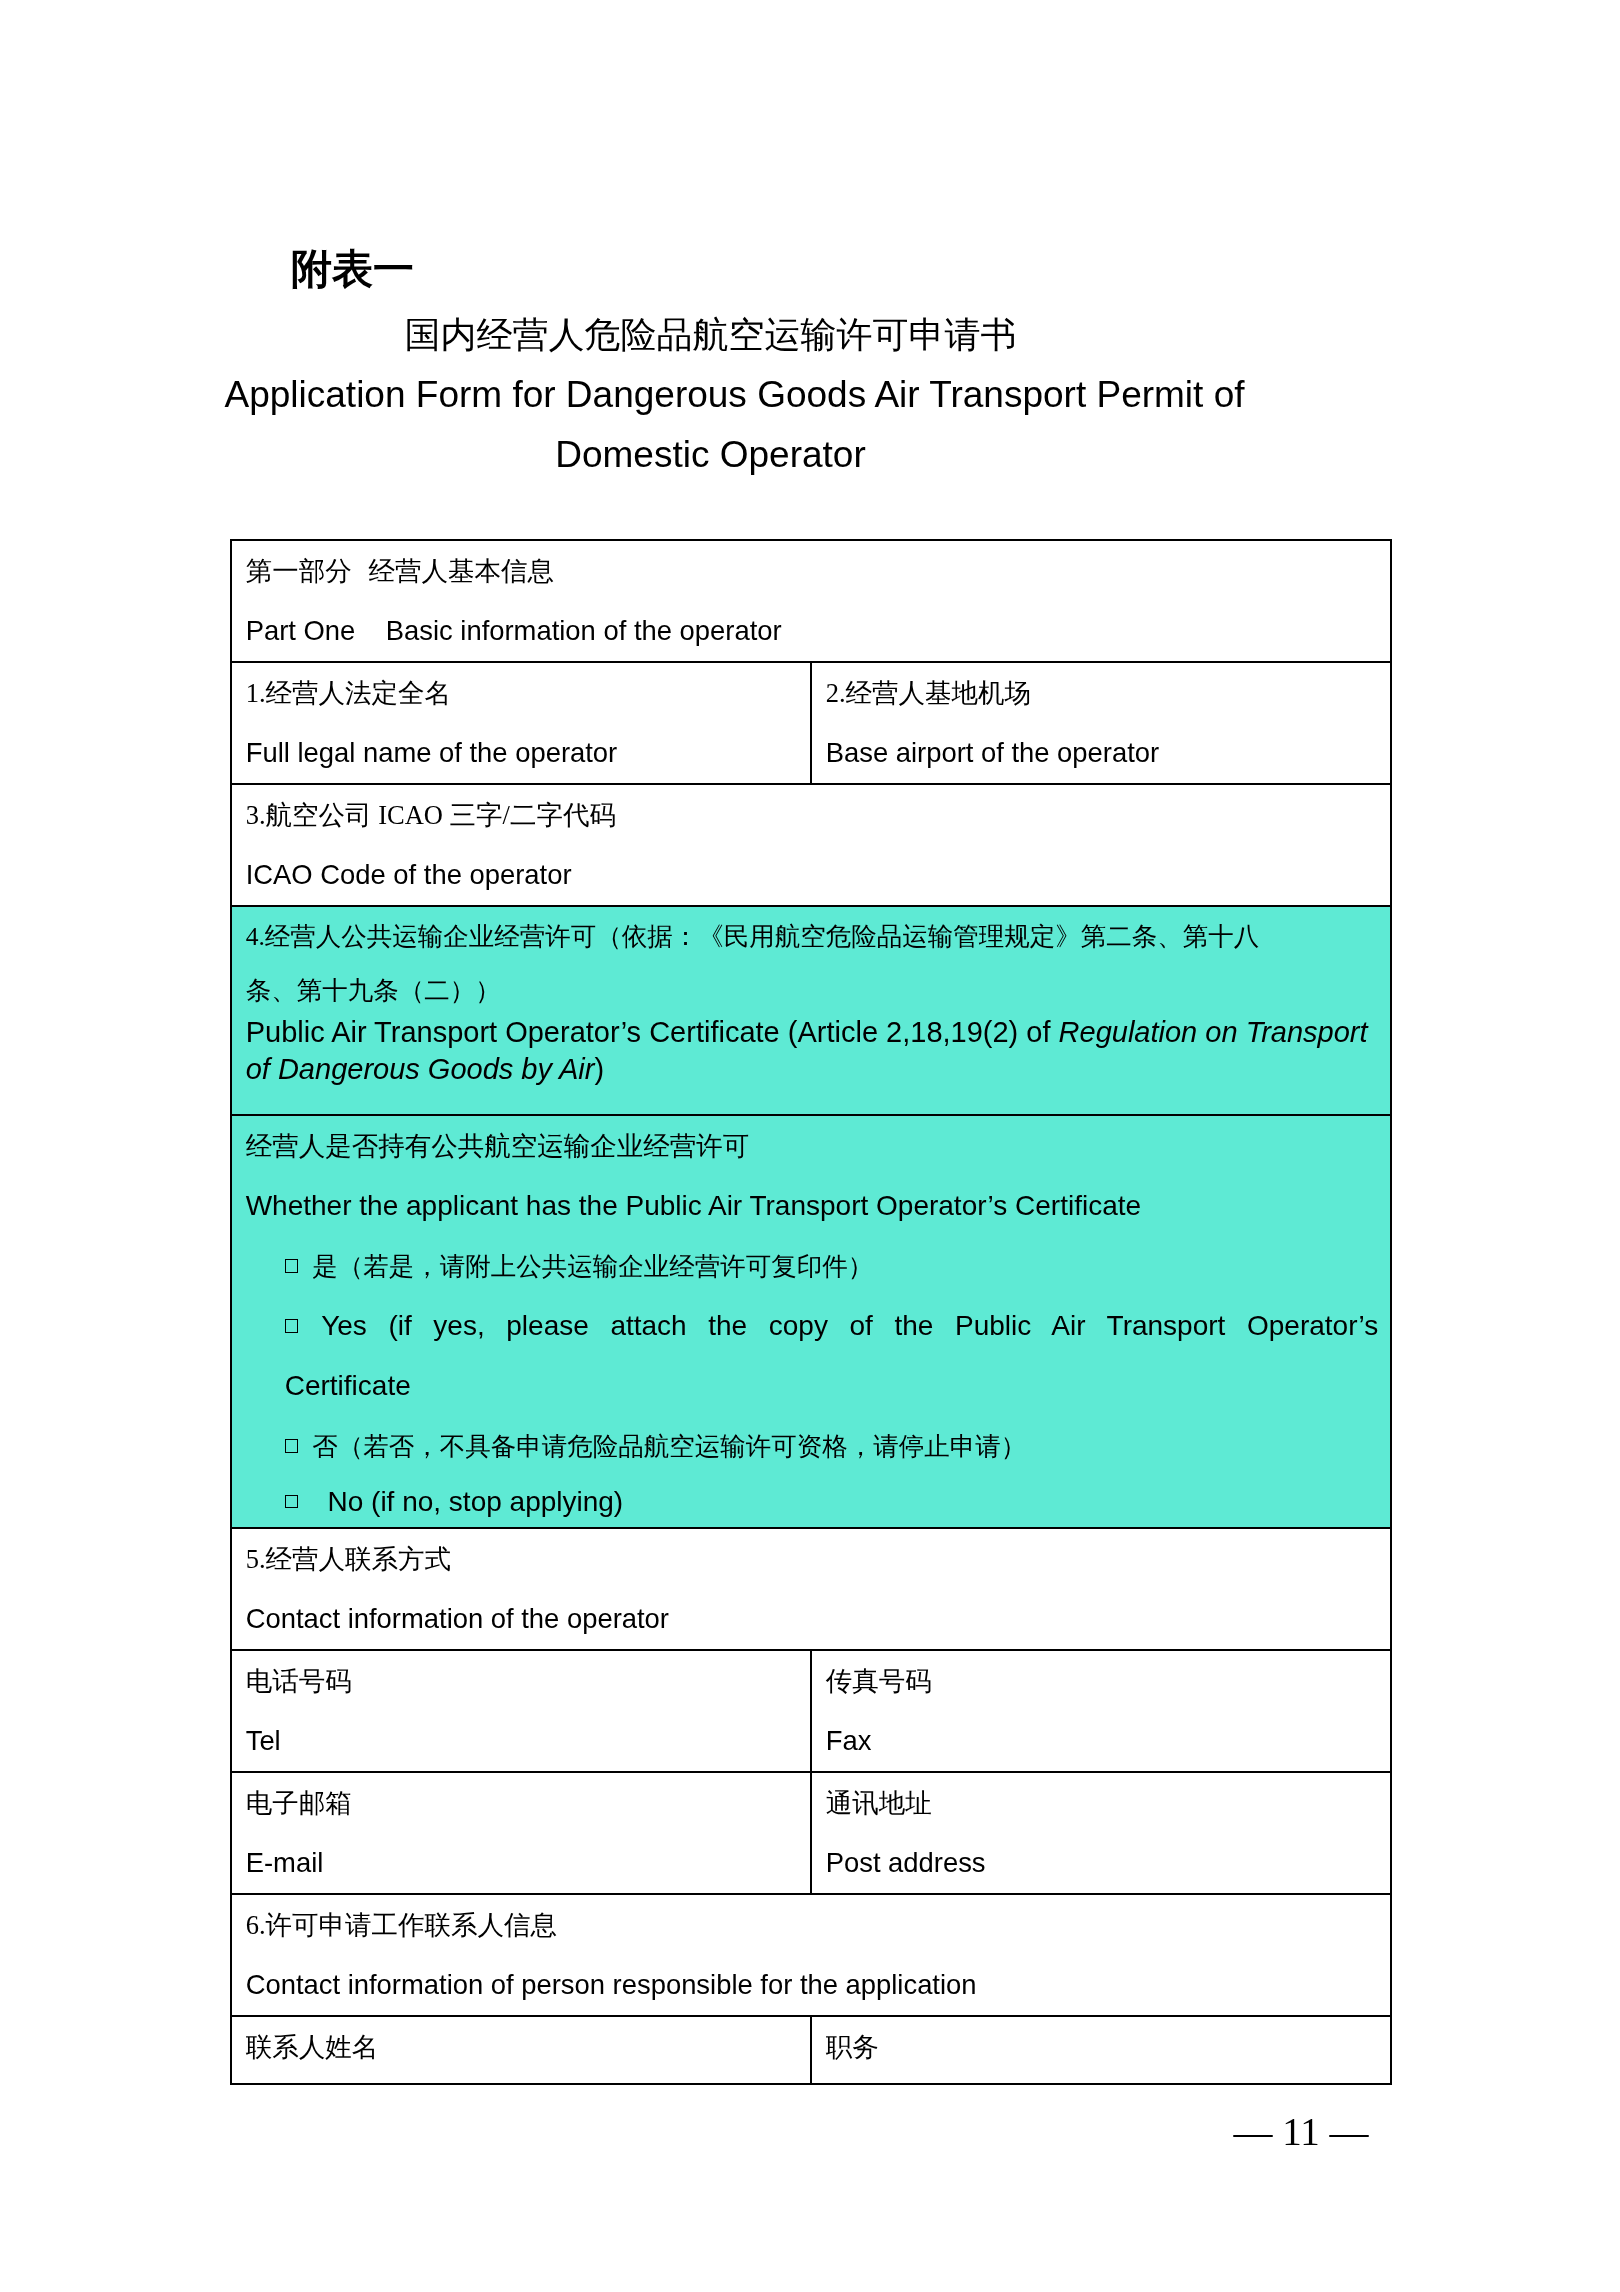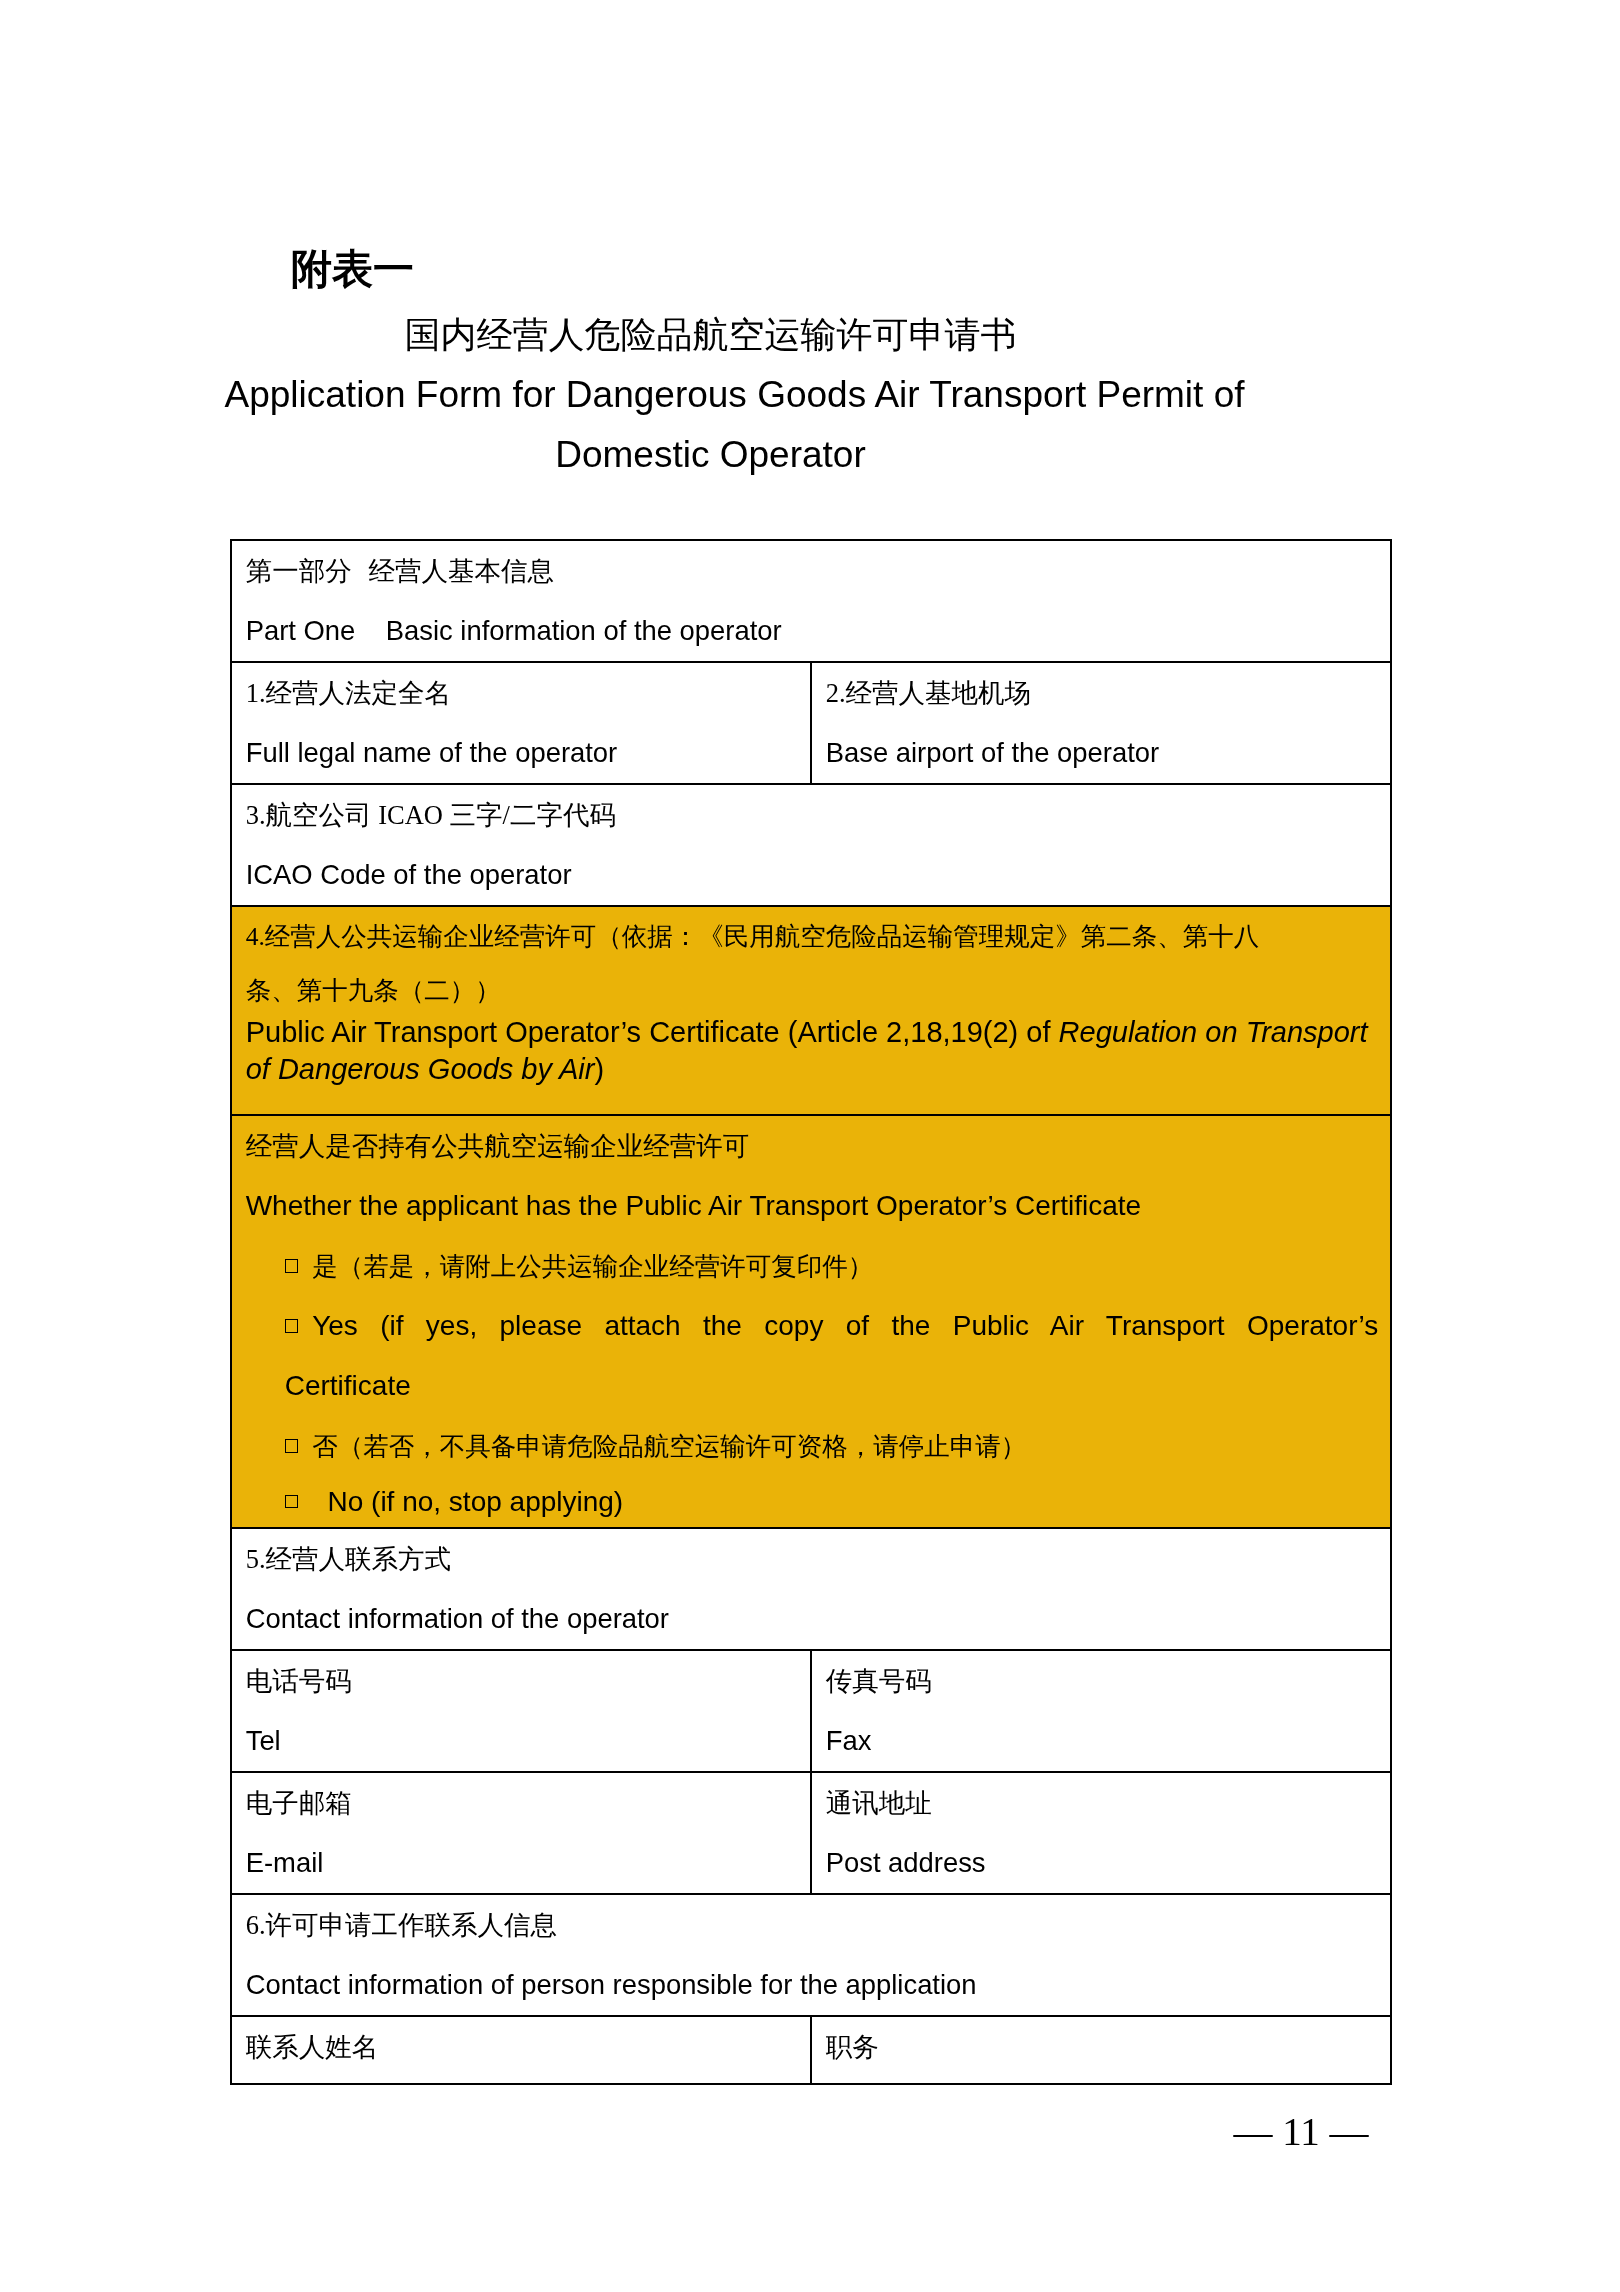--- a/index.html
+++ b/index.html
@@ -6,21 +6,21 @@
   body { width: 1620px; height: 2293px; position: relative; overflow: hidden; color: #000; }
 
   #attach-label { position: absolute; left: 247px; top: 245px; font-size: 41px; font-weight: bold; font-family: "DejaVu Sans", sans-serif; line-height: 49px; margin-left: 44px; }
   .title-line { position: absolute; left: 0; width: 1421px; text-align: center; font-family: "Liberation Sans", "DejaVu Sans", sans-serif; font-size: 37px; line-height: 45px; }
   #title-cn { top: 312px; font-family: "DejaVu Sans", sans-serif; font-size: 36px; }
   #title-en-1 { top: 372px; padding-left: 24px; }
   #title-en-2 { top: 432px; }
 
   #form-table { position: absolute; left: 230px; top: 539px; width: 1160px; border-collapse: collapse; table-layout: fixed; }
   #form-table td { border: 2px solid #000; vertical-align: top; padding: 0 11.8px 0 13.7px; box-sizing: border-box; }
-  #form-table td.gray { background: #eab308; }
+  #form-table td.gray { background: #5eead4; }
   .cell-line { font-size: 27.4px; line-height: 60px; white-space: nowrap; }
   .cell-line.cn { font-family: Liberation Serif, serif; font-size: 26.5px; }
   .cell-line.cn-sans { font-family: "DejaVu Sans", sans-serif; font-size: 26.5px; }
   .cell-line.en { font-family: "Liberation Sans", "DejaVu Sans", sans-serif; font-size: 27.4px; }
   .wrap { white-space: normal; }
   .en-tight { font-family: "Liberation Sans", "DejaVu Sans", sans-serif; font-size: 29px; line-height: 37px; padding-top: 0; }
   .row-123 { height: 121px; }
   .opt { padding-left: 39px; font-size: 27.4px; line-height: 60px; display: flex; align-items: center; }
   .opt .box { display: inline-block; width: 11.8px; height: 11.8px; border: 1.5px solid #000; margin-right: 13.7px; flex: 0 0 auto; background: transparent; }
   .opt-en { font-family: "Liberation Sans", "DejaVu Sans", sans-serif; font-size: 28px; }
@@ -84,21 +84,21 @@
   <tr style="height:394px">
     <td colspan="2" class="gray">
       <div class="cell-line cn">经营人是否持有公共航空运输企业经营许可</div>
       <div class="cell-line en" style="font-size:28px;">Whether the applicant has the Public Air Transport Operator’s Certificate</div>
       <div class="opt opt-cn">
         <span class="box"></span>
         <span>是（若是，请附上公共运输企业经营许可复印件）</span>
       </div>
       <div class="opt opt-en" style="padding-right:0;">
         <span class="box"></span>
-        <span class="justify" style="flex:1; display:block;">Yes (if yes, please attach the copy of the Public Air Transport Operator’s</span>
+        <span class="justify" style="flex:1; display:block;margin-left:9px;">Yes (if yes, please attach the copy of the Public Air Transport Operator’s</span>
       </div>
       <div class="cont">Certificate</div>
       <div class="opt opt-cn">
         <span class="box"></span>
         <span>否（若否，不具备申请危险品航空运输许可资格，请停止申请）</span>
       </div>
       <div class="opt opt-en" style="line-height:51px;">
         <span class="box" style="margin-right:29px;"></span>
         <span>No (if no, stop applying)</span>
       </div>

